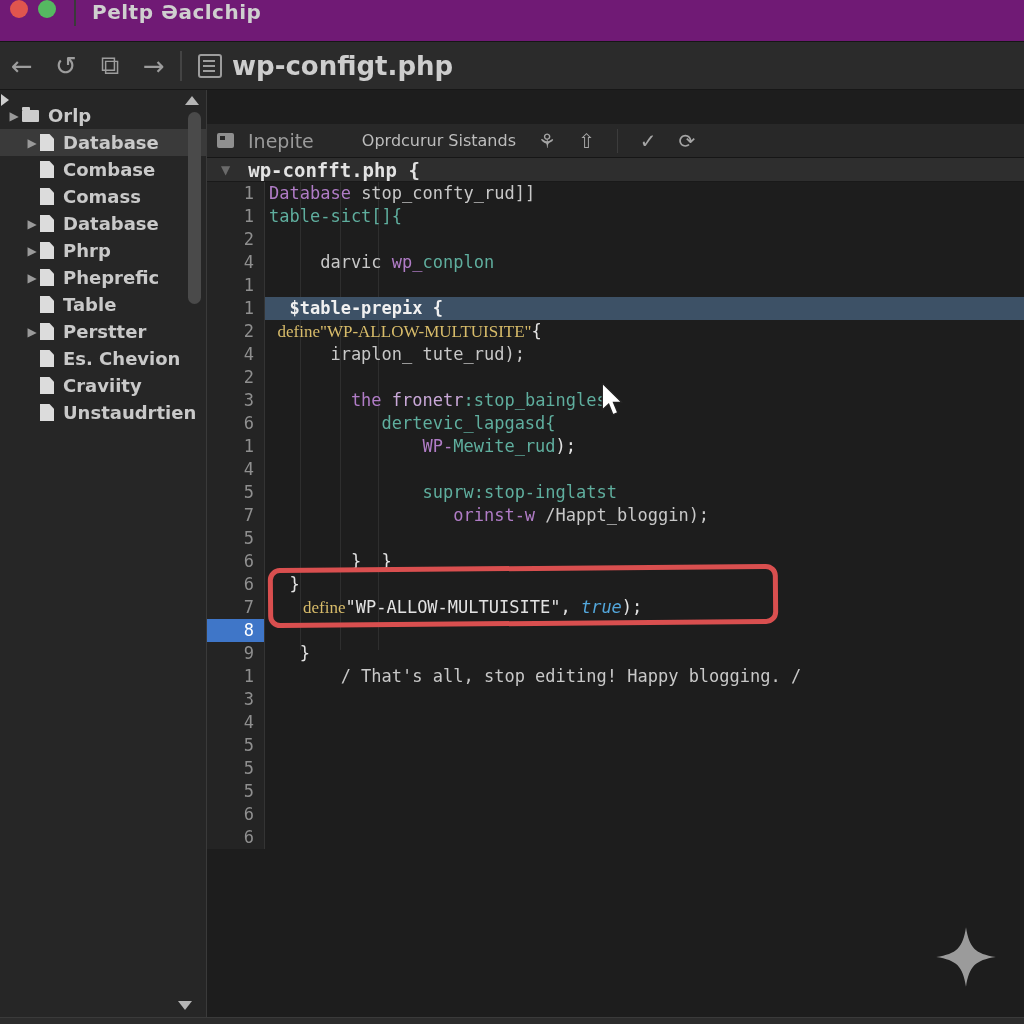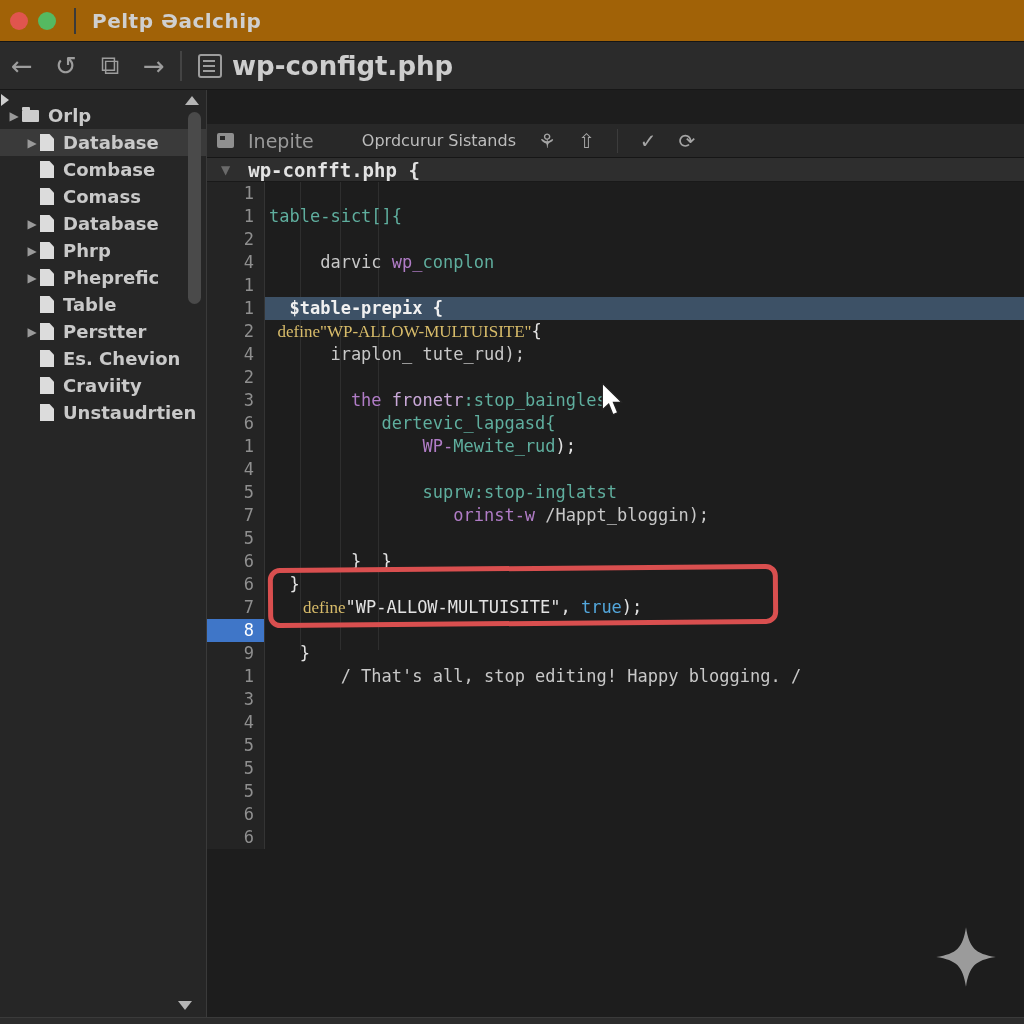--- a/index.html
+++ b/index.html
@@ -2,21 +2,21 @@
 <html><head>
 <meta charset="utf-8">
 <style>
   * { margin:0; padding:0; box-sizing:border-box; }
   html,body { width:1024px; height:1024px; overflow:hidden; background:#1d1d1d;
     font-family:"DejaVu Sans", sans-serif; }
   .app { position:relative; width:1024px; height:1024px; background:#1d1d1d; }
 
   
   .titlebar { position:absolute; left:0; top:0; width:1024px; height:42px;
-    background:#a16207; border-bottom:1px solid #161616; display:flex; align-items:center; }
+    background:#701a75; border-bottom:1px solid #161616; display:flex; }
   .tl { width:18px; height:18px; border-radius:50%; margin-left:10px; }
   .tl.red { background:#e0554e; margin-left:10px; }
   .tl.green { background:#55b961; }
   .tb-sep { width:2px; height:26px; background:#3a3a3a; margin-left:18px; }
   .win-title { color:#cfcfcf; font-size:20px; font-weight:bold; margin-left:16px; letter-spacing:.5px; }
 
   
   .toolbar { position:absolute; left:0; top:42px; width:1024px; height:48px;
     background:#2b2b2b; border-bottom:1px solid #171717; display:flex; align-items:center; }
   .nav-ic { color:#9d9d9d; font-size:26px; width:44px; text-align:center; cursor:pointer; }
@@ -87,21 +87,21 @@
   .code { position:absolute; left:0; top:92px; width:817px; height:842px;
     font-family:"DejaVu Sans Mono", monospace; font-size:17px; }
   .code-line { display:flex; height:23px; line-height:23px; white-space:pre; }
   .code-line.active { background:#3d5166; }
   .ln { flex:0 0 58px; text-align:right; padding-right:10px; color:#8f8f8f;
     background:#242424; border-right:1px solid #343434; }
   .code-line.active .ln { background:#242424; }
   .ln.ln-active { background:#3f76c8 !important; color:#ffffff; }
   .lt { padding-left:4px; }
   .c-purple { color:#b07cc6; } .c-teal { color:#5fae9e; } .c-yellow { color:#d8bc6a;font-family:Liberation Serif, serif; }
-  .c-blue { color:#53a7dc; } .c-fg { color:#c8c8c8; } .c-white { color:#e2e2e2; }
+  .c-blue { color:#53a7dc;font-style:italic; } .c-fg { color:#c8c8c8; } .c-white { color:#e2e2e2; }
   .c-whiteb { color:#f0f0f0; font-weight:bold; } .c-lav { color:#c9a8d8; }
 
   .guide { position:absolute; width:1px; background:#2e2e2e; top:92px; height:468px; }
 
   
   .redbox { position:absolute; left:61px; top:476px; width:510px; height:60px;
     border:5px solid #d94f4f; border-radius:12px; transform:rotate(-0.5deg); pointer-events:none; }
   .cursor { position:absolute; left:393px; top:293px; width:30px; height:34px; }
   .sparkle { position:absolute; left:728px; top:836px; width:62px; height:62px; }
 
@@ -216,21 +216,21 @@
     <div class="codeheader">
       <div class="fold-arrow">▼</div>
       <div class="codeheader-title">wp-confft.php {</div>
     </div>
 
     <div class="guide" style="left:93px"></div>
     <div class="guide" style="left:133px"></div>
     <div class="guide" style="left:171px"></div>
 
     <div class="code" id="code">
-        <div class="code-line"><span class="ln">1</span></div>
+        <div class="code-line"><span class="ln">1</span><span class="lt"><span class="c-purple">Database</span><span class="c-fg"> stop_confty_rud]]</span></span></div>
         <div class="code-line"><span class="ln">1</span><span class="lt"><span class="c-teal">table-sict[]{</span></span></div>
         <div class="code-line"><span class="ln">2</span><span class="lt"></span></div>
         <div class="code-line"><span class="ln">4</span><span class="lt"><span class="c-fg">     darvic </span><span class="c-purple">wp_</span><span class="c-teal">conplon</span></span></div>
         <div class="code-line"><span class="ln">1</span><span class="lt"></span></div>
         <div class="code-line active"><span class="ln">1</span><span class="lt"><span class="c-whiteb">  $table-prepix {</span></span></div>
         <div class="code-line"><span class="ln">2</span><span class="lt"><span class="c-yellow">  define</span><span class="c-yellow">"WP-ALLOW-MULTUISITE"</span><span class="c-white">{</span></span></div>
         <div class="code-line"><span class="ln">4</span><span class="lt"><span class="c-fg">      iraplon_ tute_rud);</span></span></div>
         <div class="code-line"><span class="ln">2</span><span class="lt"></span></div>
         <div class="code-line"><span class="ln">3</span><span class="lt"><span class="c-purple">        the </span><span class="c-lav">fronetr</span><span class="c-teal">:stop_baingles:</span></span></div>
         <div class="code-line"><span class="ln">6</span><span class="lt"><span class="c-teal">           dertevic_lapgasd{</span></span></div>

